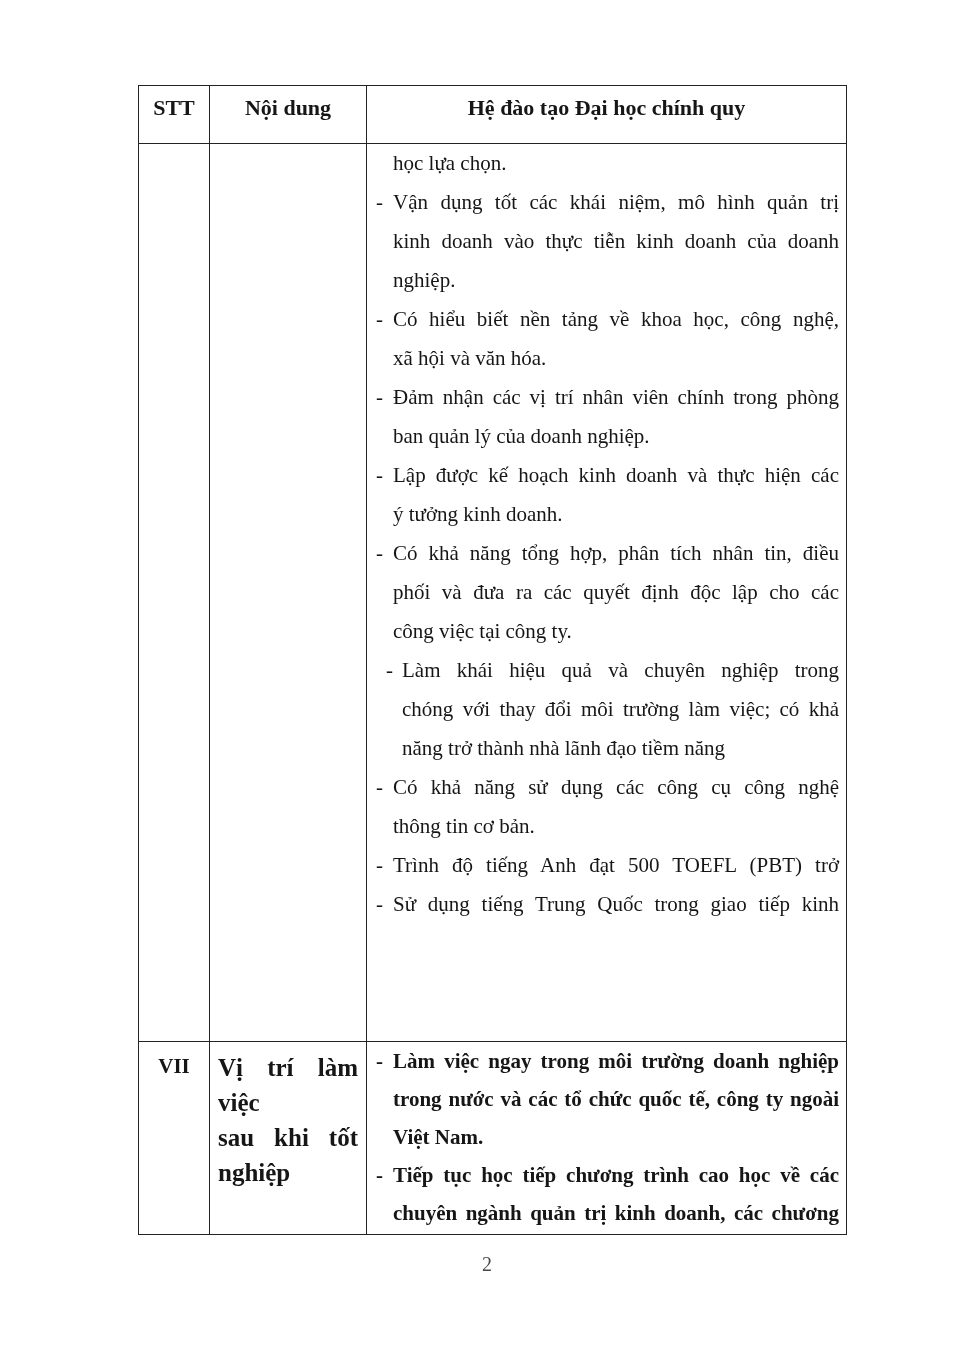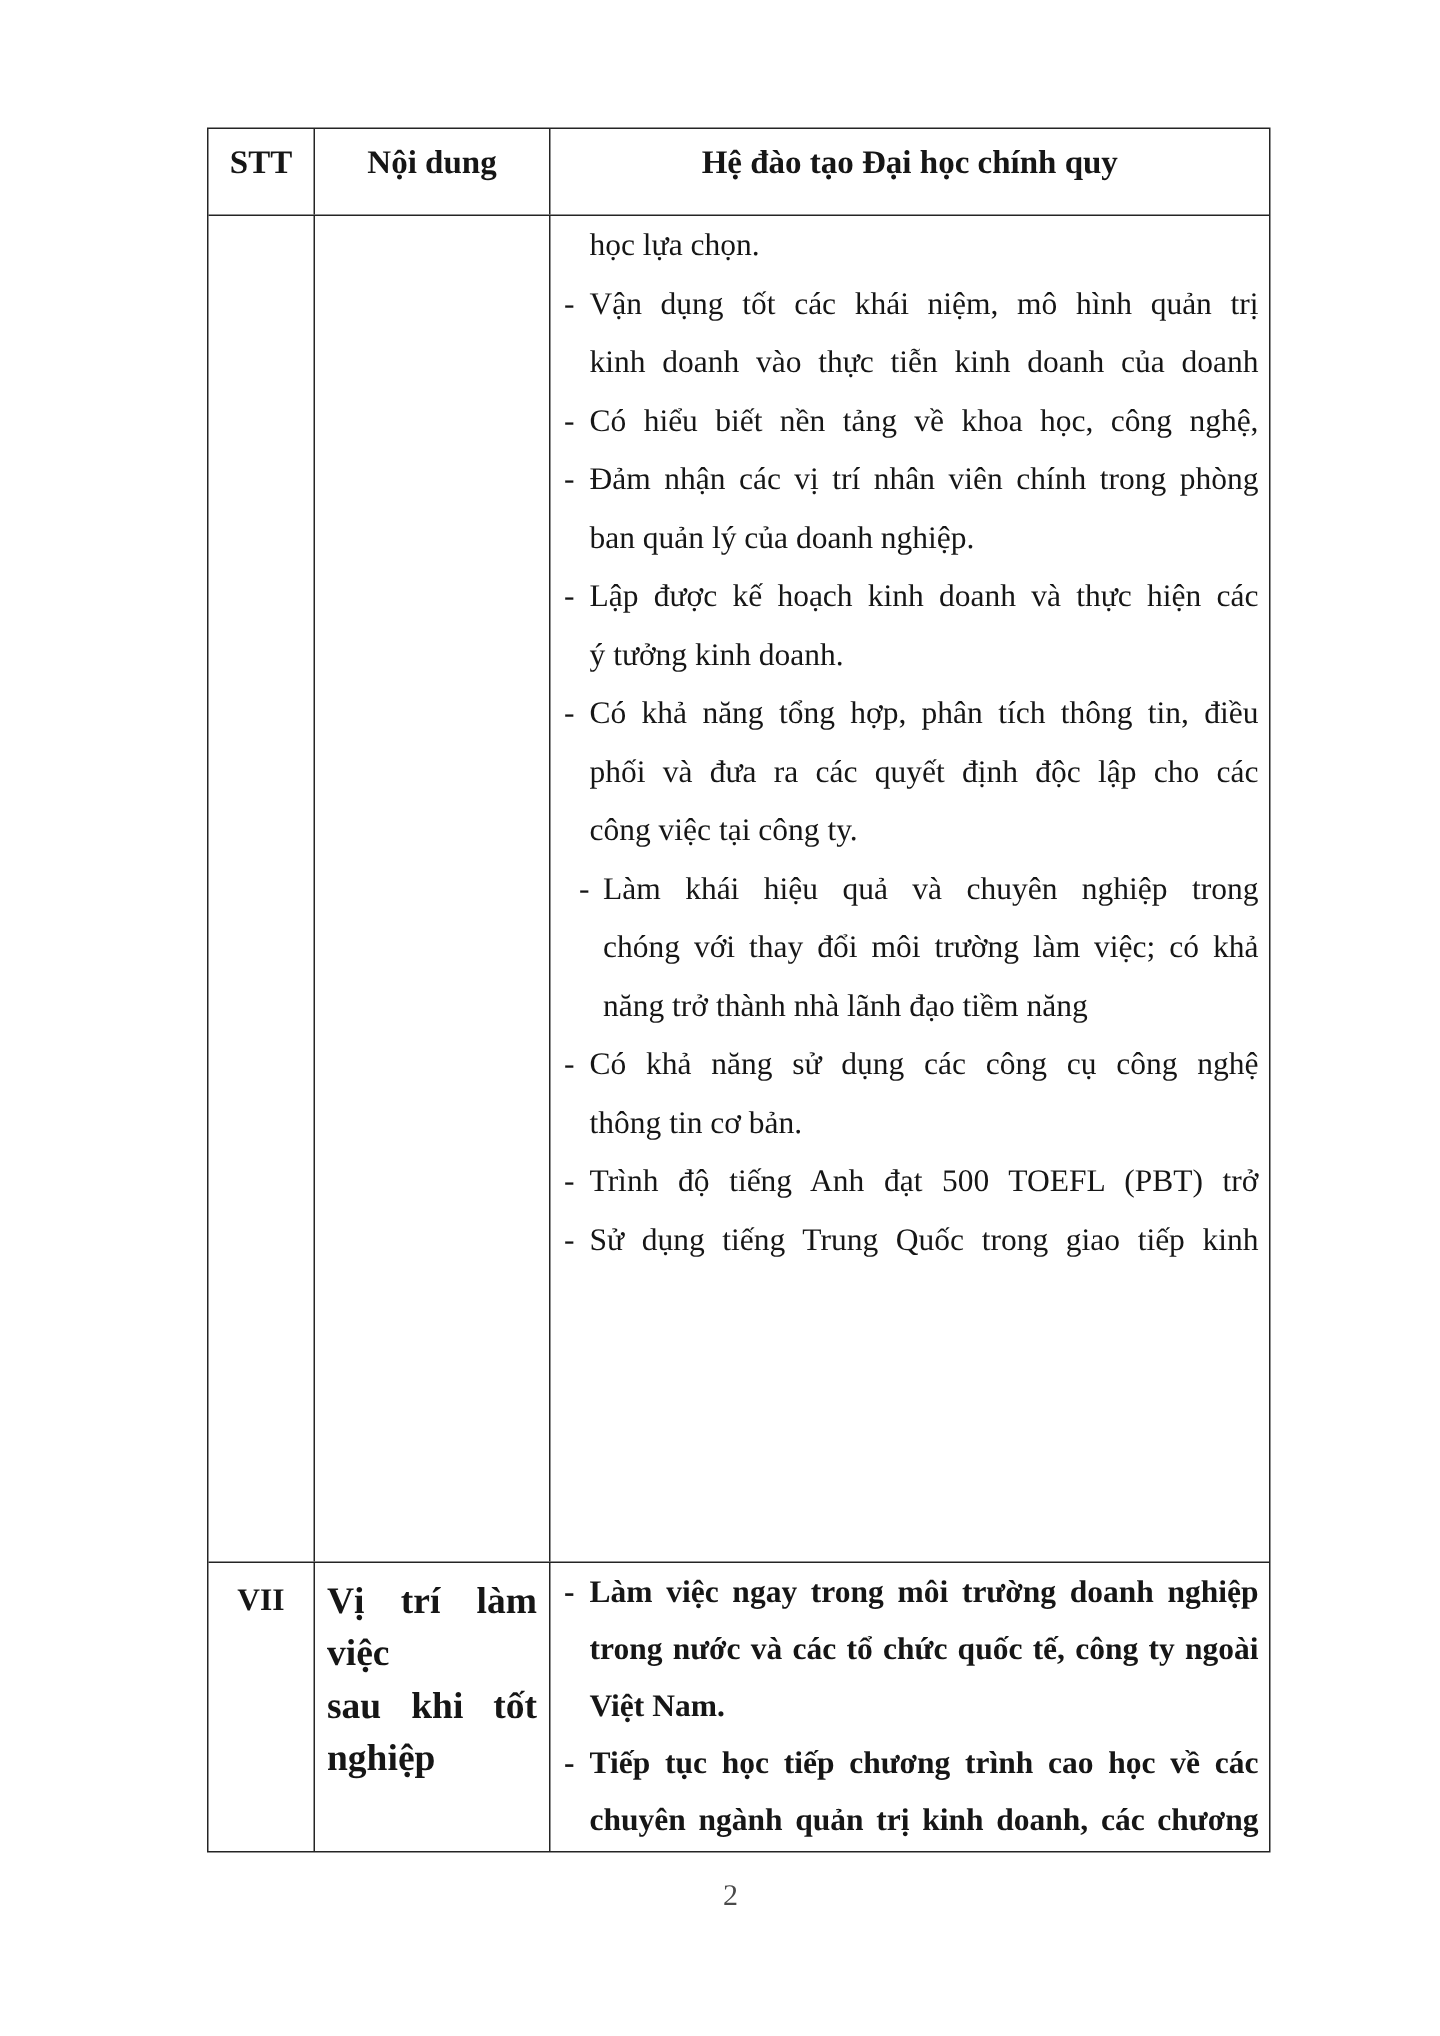--- a/index.html
+++ b/index.html
@@ -57,26 +57,34 @@
           <div class="ln fill">
             <span class="dash">-</span>
             <span class="t">Vận dụng tốt các khái niệm, mô hình quản trị</span>
           </div>
 
           <div class="ln fill">
             <span class="dash"></span>
             <span class="t">kinh doanh vào thực tiễn kinh doanh của doanh</span>
           </div>
 
+          <div class="ln">
+            <span class="dash"></span>
+            <span class="t">nghiệp.</span>
+          </div>
 
           <div class="ln fill">
             <span class="dash">-</span>
             <span class="t">Có hiểu biết nền tảng về khoa học, công nghệ,</span>
           </div>
 
+          <div class="ln">
+            <span class="dash"></span>
+            <span class="t">xã hội và văn hóa.</span>
+          </div>
 
           <div class="ln fill">
             <span class="dash">-</span>
             <span class="t">Đảm nhận các vị trí nhân viên chính trong phòng</span>
           </div>
 
           <div class="ln">
             <span class="dash"></span>
             <span class="t">ban quản lý của doanh nghiệp.</span>
           </div>
@@ -86,21 +94,21 @@
             <span class="t">Lập được kế hoạch kinh doanh và thực hiện các</span>
           </div>
 
           <div class="ln">
             <span class="dash"></span>
             <span class="t">ý tưởng kinh doanh.</span>
           </div>
 
           <div class="ln fill">
             <span class="dash">-</span>
-            <span class="t">Có khả năng tổng hợp, phân tích thông tin, điều</span>
+            <span class="t">Có khả năng tổng hợp, phân tích nhân tin, điều</span>
           </div>
 
           <div class="ln fill">
             <span class="dash"></span>
             <span class="t">phối và đưa ra các quyết định độc lập cho các</span>
           </div>
 
           <div class="ln">
             <span class="dash"></span>
             <span class="t">công việc tại công ty.</span>

